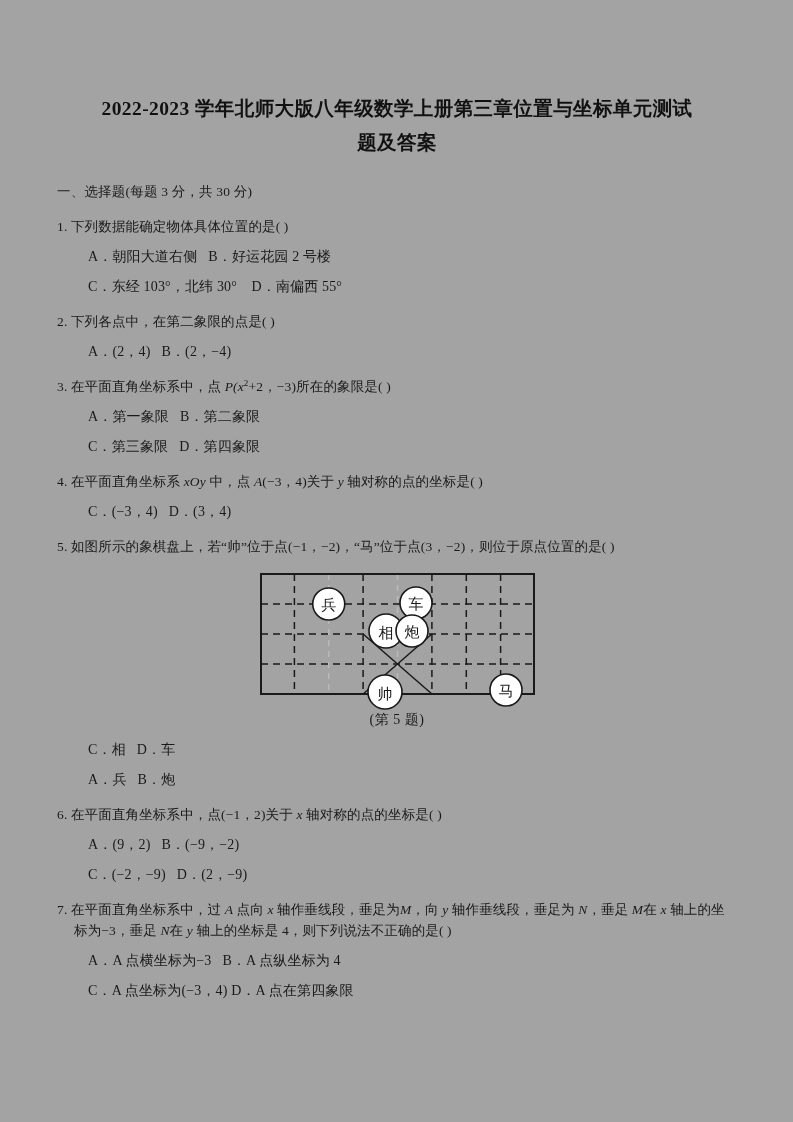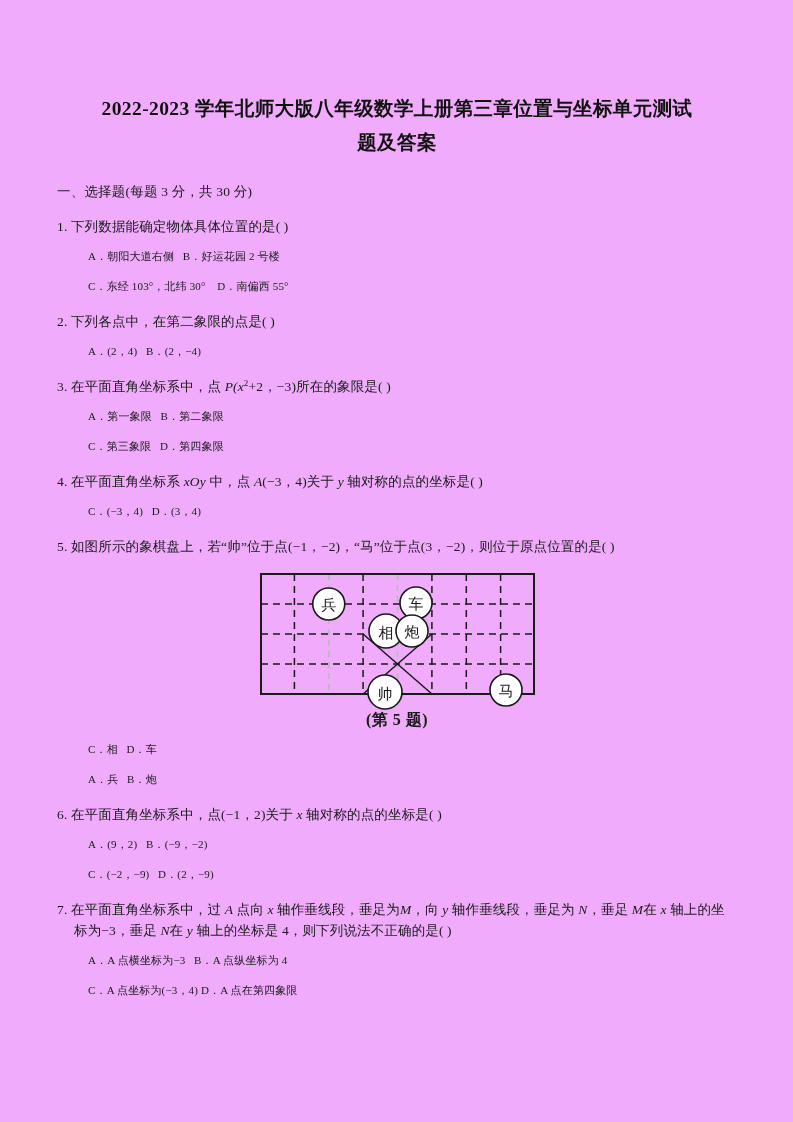--- a/index.html
+++ b/index.html
@@ -10,21 +10,21 @@
   }
   body {
     font-family: "Liberation Serif", "DejaVu Serif", serif;
     color: #1a1a1a;
   }
   .page {
     position: relative;
     width: 793px;
     height: 1122px;
     margin: 0 auto;
-    background: #f0abfc;
+    background: #a3a3a3;
     overflow: hidden;
     box-sizing: border-box;
   }
   .content {
     position: absolute;
     left: 57px;
     top: 0;
     width: 680px;
   }
 
@@ -65,21 +65,21 @@
   }
   .q-stem.wrap {
     padding-left: 17px;
     text-indent: -17px;
   }
   .q-options {
     margin-top: 9px;
     padding-left: 31px;
   }
   .opt-row {
-    font-size: 11px;
+    font-size: 14px;
     line-height: 21px;
     letter-spacing: 0.15px;
     margin-bottom: 9px;
     white-space: pre;
   }
   .opt-row:last-child { margin-bottom: 0; }
 
   em.var {
     font-style: italic;
     font-family: "Liberation Serif", serif;
@@ -96,24 +96,23 @@
     text-align: center;
   }
   .board-wrap {
     position: relative;
     width: 275px;
     height: 122px;
     margin: 0 auto;
   }
   .fig-caption {
     margin-top: 15px;
-    font-size: 16px;
+    font-size: 14px;
     line-height: 20px;
     letter-spacing: 0.5px;
-    font-weight: bold;
   }
   .piece-label {
     font-family: "Liberation Serif", "DejaVu Serif", serif;
     font-size: 15px;
     font-weight: 400;
   }
 </style>
 </head>
 <body>
 

